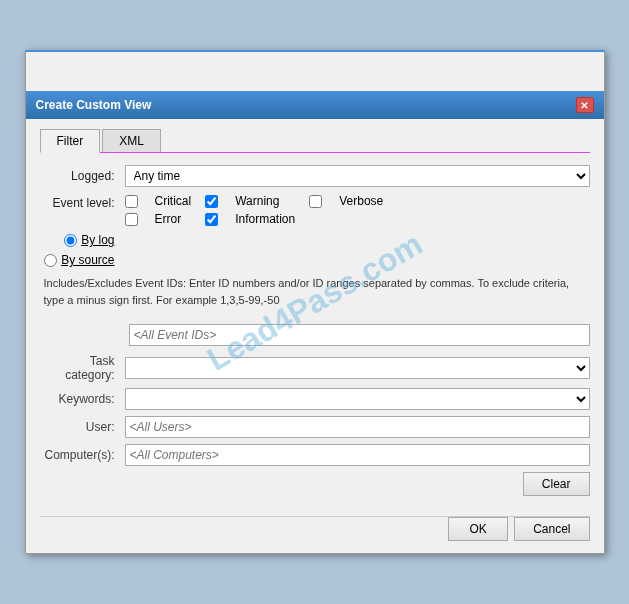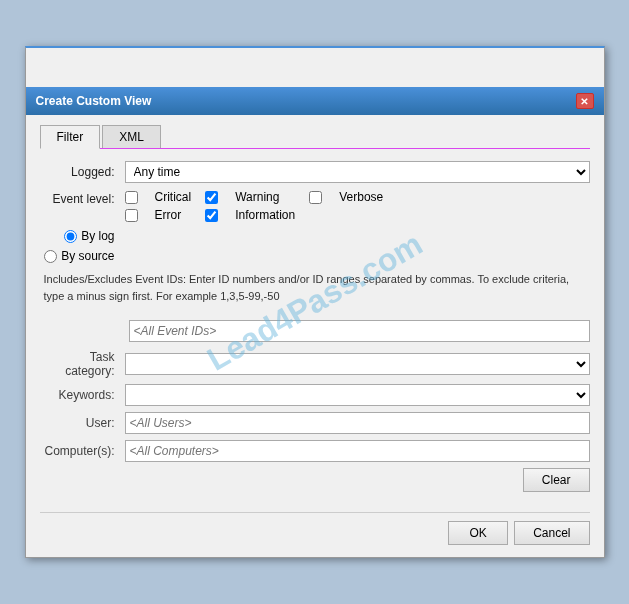--- a/index.html
+++ b/index.html
@@ -127,20 +127,21 @@
       align-items: center;
       gap: 17px;
     }
     .checkbox-item input[type="checkbox"] {
       margin: 0;
     }
     
     .radio-section {
       display: flex;
       margin-bottom: 5px;
+      text-decoration: underline;
     }
     .radio-col {
       width: 85px;
       display: flex;
       flex-direction: column;
       gap: 6px;
       padding-right: 10px;
       align-items: flex-end;
     }
     .radio-item {
@@ -207,21 +208,20 @@
       width: 100%;
       color: #aaa;
       font-style: italic;
     }
     
     .dialog-buttons {
       display: flex;
       justify-content: flex-end;
       gap: 6px;
       margin-top: 20px;
-      padding-top: 8px;
       border-top: 1px solid #ccc;
     }
     .btn {
       padding: 4px 18px;
       font-size: 12px;
       font-family: inherit;
       border: 1px solid #aaa;
       background: linear-gradient(to bottom, #f5f5f5, #e0e0e0);
       cursor: pointer;
       min-width: 60px;

